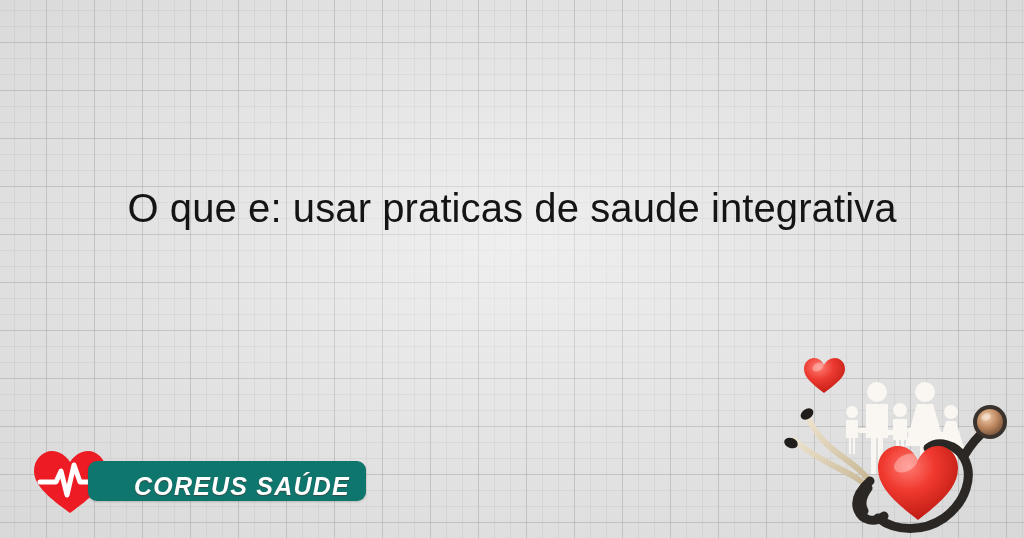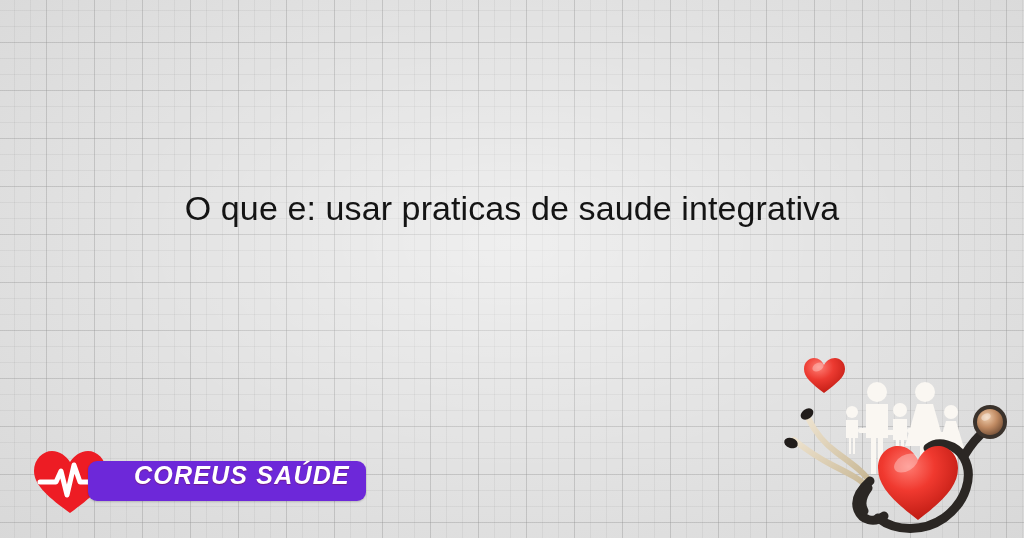--- a/index.html
+++ b/index.html
@@ -31,40 +31,40 @@
 
   
   #title-block{
     position:absolute;left:0;right:0;top:176px;
     text-align:center;
     padding:0 90px;
     box-sizing:border-box;
   }
   #title-text{
     font-family:"Liberation Sans", sans-serif;
-    font-size:34px;
+    font-size:40px;
     line-height:64px;
     font-weight:400;
     color:#141414;
     letter-spacing:.1px;
     white-space:pre-wrap;
   }
 
   
   #brand{
     position:absolute;left:30px;top:447px;
     width:330px;height:68px;
   }
   #brand-heart{position:absolute;left:2px;top:2px;width:76px;height:66px;}
   #brand-badge{
     position:absolute;left:58px;top:14px;
     height:40px;
-    background:#6d28d9;
+    background:#0f766e;
     border-radius:9px;
-    display:flex;align-items:flex-start;
+    display:flex;align-items:flex-end;
     padding:0 16px 0 46px;
     box-shadow:0 1px 2px rgba(0,0,0,.18);
   }
   #brand-name{
     color:#ffffff;
     font-family:"Liberation Sans", sans-serif;
     font-weight:bold;font-style:italic;
     font-size:25px;
     letter-spacing:1.2px;
     white-space:nowrap;

